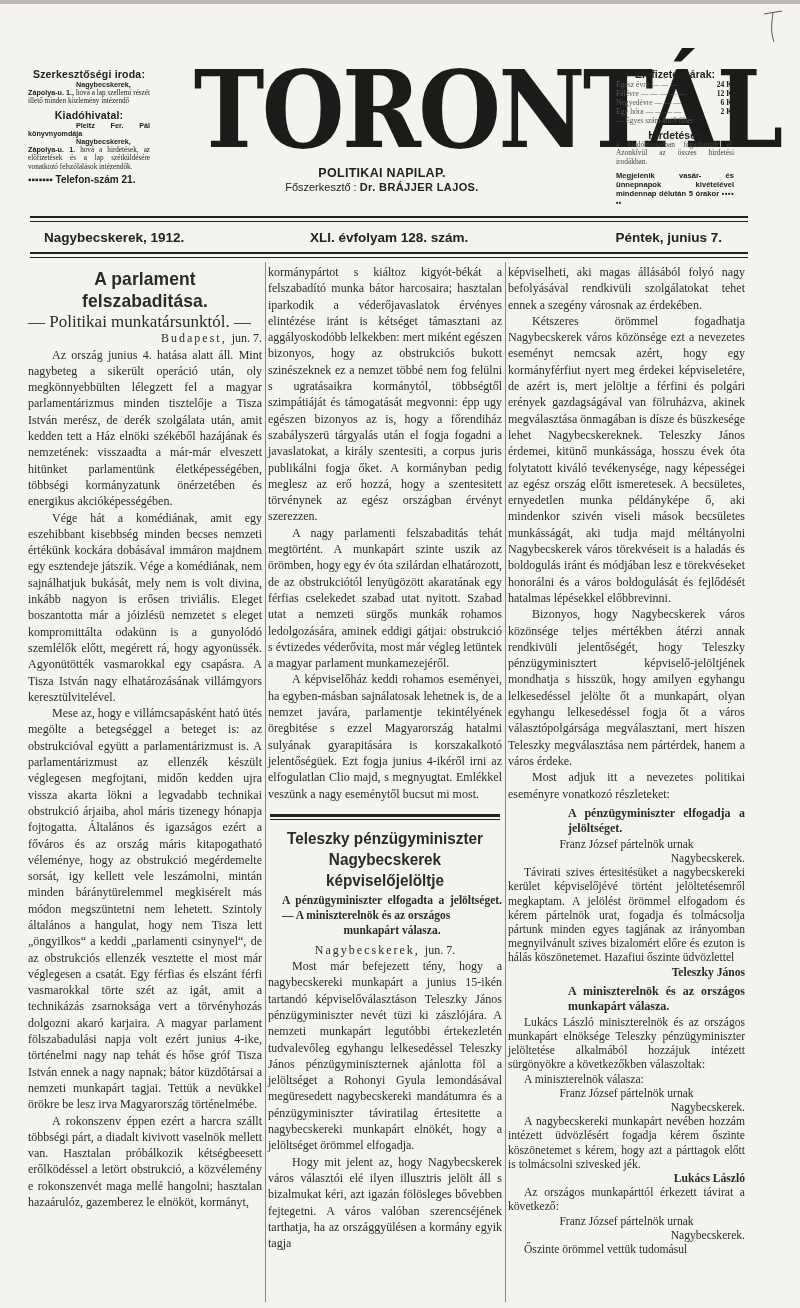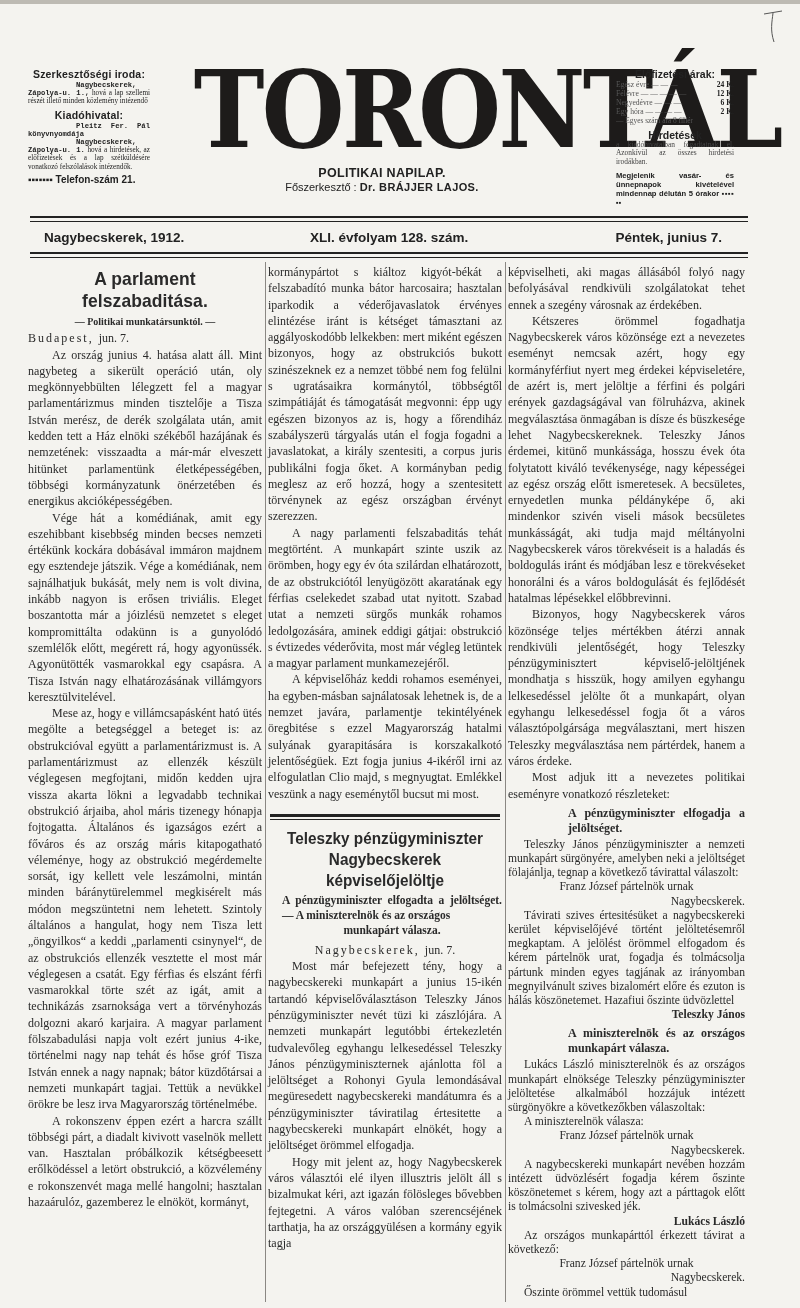--- a/index.html
+++ b/index.html
@@ -11,21 +11,21 @@
     position:relative;
   }
   .page { position:absolute; left:0; top:0; width:800px; height:1100px; }
   .topedge { position:absolute; left:0; top:0; width:800px; height:4px; background:#bdbab3; }
   .scratch { position:absolute; left:762px; top:8px; width:22px; height:40px; }
 
   
   .left-box { position:absolute; left:28px; top:68px; width:122px; text-align:center; font-family:"Liberation Sans","DejaVu Sans",sans-serif; }
   .left-box .h { font-weight:bold; font-size:10.5px; margin:0; letter-spacing:0.2px; }
   .left-box .b { font-size:7.2px; line-height:8.2px; margin:1px 0 3px 0; text-align:justify; font-family:"Liberation Serif",serif; }
-  .left-box .b strong { font-family:Liberation Mono, monospace;padding-left:48px; }
+  .left-box .b strong { font-family:Liberation Sans, sans-serif;padding-left:48px; }
   .left-box .tel { font-size:10px; font-weight:bold; text-align:justify; }
 
   .title-wrap { position:absolute; left:168px; top:56px; width:428px; text-align:center; }
   .title {
     font-family:"DejaVu Serif","Liberation Serif",serif;
     font-weight:bold; font-size:108px; line-height:110px; letter-spacing:-3px;
     color:#1d1b1a; transform:scaleX(0.88) scaleY(0.98); transform-origin:center top;
     margin:0; height:114px;
   }
   .subtitle { font-family:"Liberation Sans",sans-serif; font-weight:bold; font-size:12.5px; margin-top:-4px; letter-spacing:0.3px; }
@@ -55,22 +55,22 @@
   .col1 { left:28px; }
   .col2 { left:268px; }
   .col3 { left:508px; width:237px; }
   .vsep { position:absolute; top:262px; width:1px; background:#8a8783; }
   .vsep1 { left:265px; height:1040px; }
   .vsep2 { left:505px; height:1040px; }
 
   .col p { margin:0; text-indent:24px; }
   .col p.noind { text-indent:0; }
   .headline1 { font-family:"Liberation Sans",sans-serif; font-weight:bold; font-size:19px; text-align:center; line-height:22px; margin:4px 0 2px 0; transform:scaleX(0.92); letter-spacing:0.1px; }
-  .byline { text-align:center; font-size:10px; margin:0;font-weight:bold; }
-  .dateline-art { text-align:left; font-size:12px; letter-spacing:2px; margin:0 0 2px 0; }
+  .byline { text-align:left; font-size:17px; margin:0; }
+  .dateline-art { text-align:right; font-size:12px; letter-spacing:2px; margin:0 0 2px 0; }
   .dateline-art .d { letter-spacing:0; }
   .headline2 { font-family:"Liberation Sans",sans-serif; font-weight:bold; font-size:17px; line-height:21px; text-align:center; margin:2px 0 2px 0; transform:scaleX(0.9); }
   .deck { font-weight:bold; font-size:11.5px; line-height:15px; text-align:justify; margin:0 0 4px 14px; }
   .deck .c { display:block; text-align:center; }
   .rule-mid { border-top:3px solid #222; border-bottom:1px solid #222; height:2px; margin:12px 2px 8px 2px; }
   .subhead { font-weight:bold; font-size:12px; line-height:15px; margin:4px 0 2px 60px; }
   .sig { text-align:right; font-weight:bold; margin-right:20px; }
   .tele { font-size:11.6px; line-height:14.2px; }
   .tele p { text-indent:16px; }
   .addr1 { text-align:center; }
@@ -178,21 +178,20 @@
     <p>Hogy mit jelent az, hogy Nagybecskerek város választói elé ilyen illusztris jelölt áll s bizalmukat kéri, azt igazán fölösleges bővebben fejtegetni. A város valóban szerencséjének tarthatja, ha az országgyülésen a kormány egyik tagja</p>
   </div>
 
   <div class="col col3">
     <p class="noind">képviselheti, aki magas állásából folyó nagy befolyásával rendkivüli szolgálatokat tehet ennek a szegény városnak az érdekében.</p>
     <p>Kétszeres örömmel fogadhatja Nagybecskerek város közönsége ezt a nevezetes eseményt nemcsak azért, hogy egy kormányférfiut nyert meg érdekei képviseletére, de azért is, mert jelöltje a férfini és polgári erények gazdagságával van fölruházva, akinek megválasztása önmagában is dísze és büszkesége lehet Nagybecskereknek. Teleszky János érdemei, kitünő munkássága, hosszu évek óta folytatott kiváló tevékenysége, nagy képességei az egész ország előtt ismeretesek. A becsületes, ernyedetlen munka példányképe ő, aki mindenkor szivén viseli mások becsületes munkásságát, aki tudja majd méltányolni Nagybecskerek város törekvéseit is a haladás és boldogulás iránt és módjában lesz e törekvéseket honorálni és a város boldogulását és fejlődését hatalmas lépésekkel előbbrevinni.</p>
     <p>Bizonyos, hogy Nagybecskerek város közönsége teljes mértékben átérzi annak rendkivüli jelentőségét, hogy Teleszky pénzügyminisztert képviselő-jelöltjének mondhatja s hisszük, hogy amilyen egyhangu lelkesedéssel jelölte őt a munkapárt, olyan egyhangu lelkesedéssel fogja őt a város választópolgársága megválasztani, mert hiszen Teleszky megválasztása nem pártérdek, hanem a város érdeke.</p>
     <p>Most adjuk itt a nevezetes politikai eseményre vonatkozó részleteket:</p>
     <div class="subhead">A pénzügyminiszter elfogadja a jelöltséget.</div>
     <div class="tele">
-      <p>Teleszky János pénzügyminiszter a nemzeti munkapárt sürgönyére, amelyben neki a jelöltséget fölajánlja, tegnap a következő távirattal válaszolt:</p>
       <p class="noind addr1">Franz József pártelnök urnak</p>
       <p class="noind addr2">Nagybecskerek.</p>
       <p>Távirati szives értesitésüket a nagybecskereki kerület képviselőjévé történt jelöltetésemről megkaptam. A jelölést örömmel elfogadom és kérem pártelnök urat, fogadja és tolmácsolja pártunk minden egyes tagjának az irányomban megnyilvánult szives bizalomért előre és ezuton is hálás köszönetemet. Hazafiui őszinte üdvözlettel</p>
       <p class="noind sig">Teleszky János</p>
     </div>
     <div class="subhead">A miniszterelnök és az országos munkapárt válasza.</div>
     <div class="tele">
       <p>Lukács László miniszterelnök és az országos munkapárt elnöksége Teleszky pénzügyminiszter jelöltetése alkalmából hozzájuk intézett sürgönyökre a következőkben válaszoltak:</p>
       <p>A miniszterelnök válasza:</p>
       <p class="noind addr1">Franz József pártelnök urnak</p>

